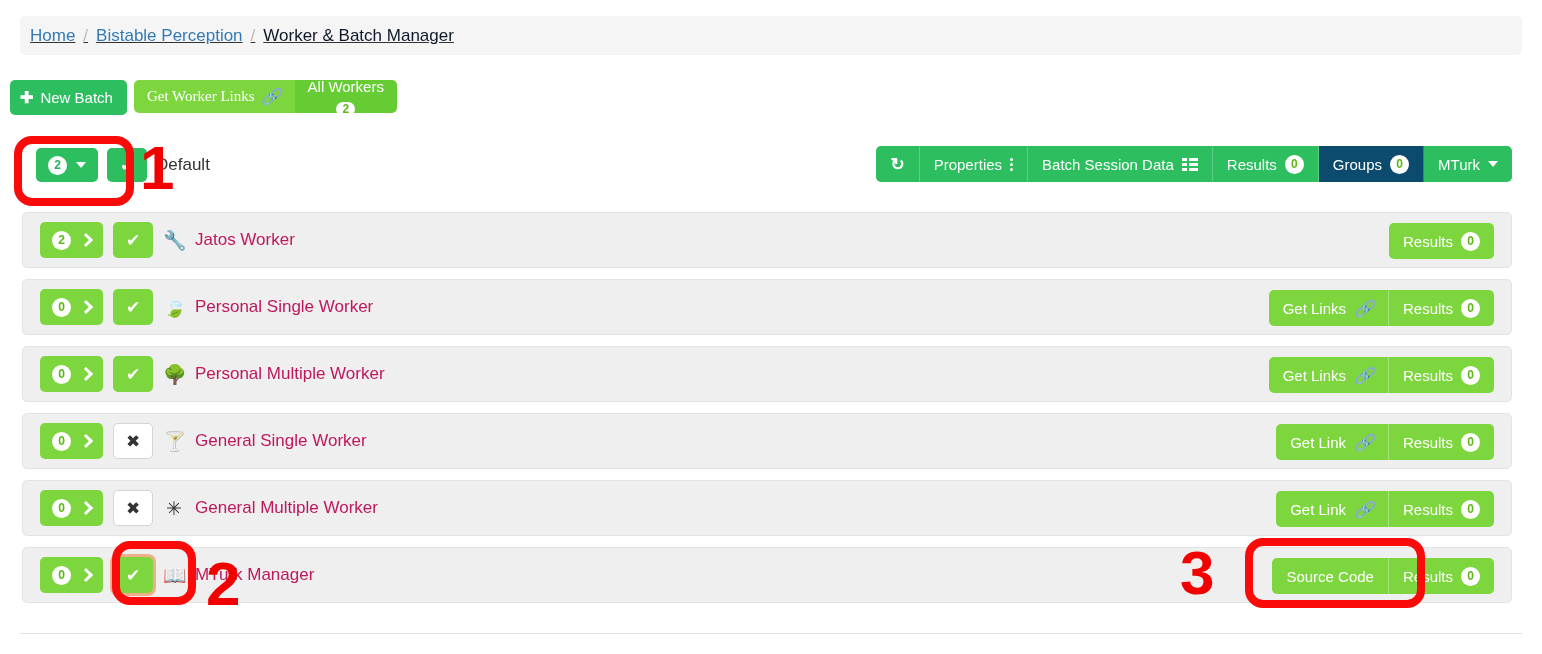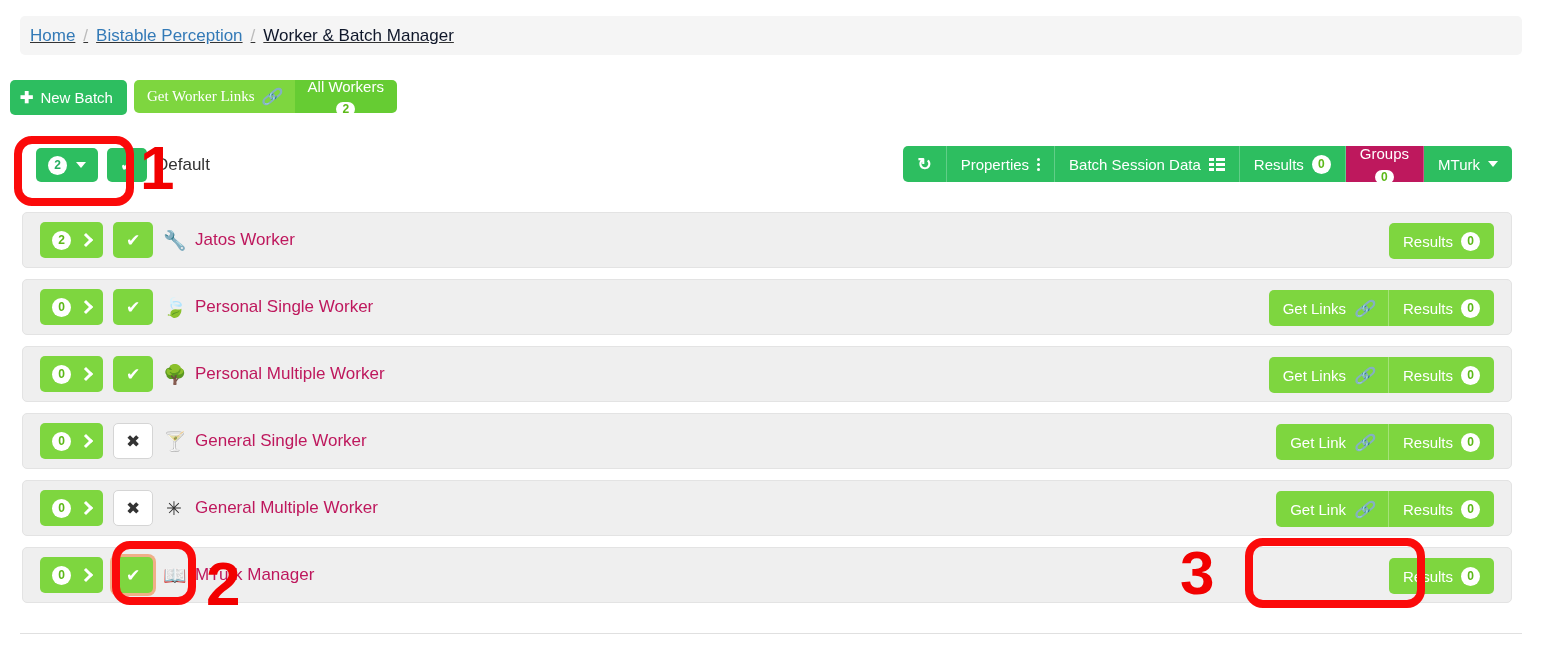--- a/index.html
+++ b/index.html
@@ -149,21 +149,21 @@
   .batch-toolbar .btn {
     height: 36px;
     padding: 0 14px;
     background: #2dbe60;
     gap: 8px;
     font-size: 15px;
     border-right: 1px solid rgba(255,255,255,0.25);
   }
   .batch-toolbar .btn:first-child { border-radius: 5px 0 0 5px; }
   .batch-toolbar .btn:last-child  { border-radius: 0 5px 5px 0; border-right: 0; }
-  .batch-toolbar .btn.pale { background: #be185d; flex-direction: column; }
+  .batch-toolbar .btn.pale { background: #0c4a6e; }
 
   .caret-down {
     width: 0; height: 0;
     border-left: 5px solid transparent;
     border-right: 5px solid transparent;
     border-top: 6px solid #ffffff;
     display: inline-block;
   }
 
   
@@ -510,20 +510,23 @@
         <span class="chev-right"></span>
       </button>
       <button class="toggle-btn toggle-on toggle-focus">
         <span>✔</span>
       </button>
       <span class="row-icon">📖</span>
       <span class="row-label">MTurk Manager</span>
     </div>
     <div class="row-right">
       <button class="btn">
+        <span>Source Code</span>
+      </button>
+      <button class="btn">
         <span>Results</span>
         <span class="pill">0</span>
       </button>
     </div>
   </div>
 
 </div>
 
 <div class="bottom-divider"></div>
 

